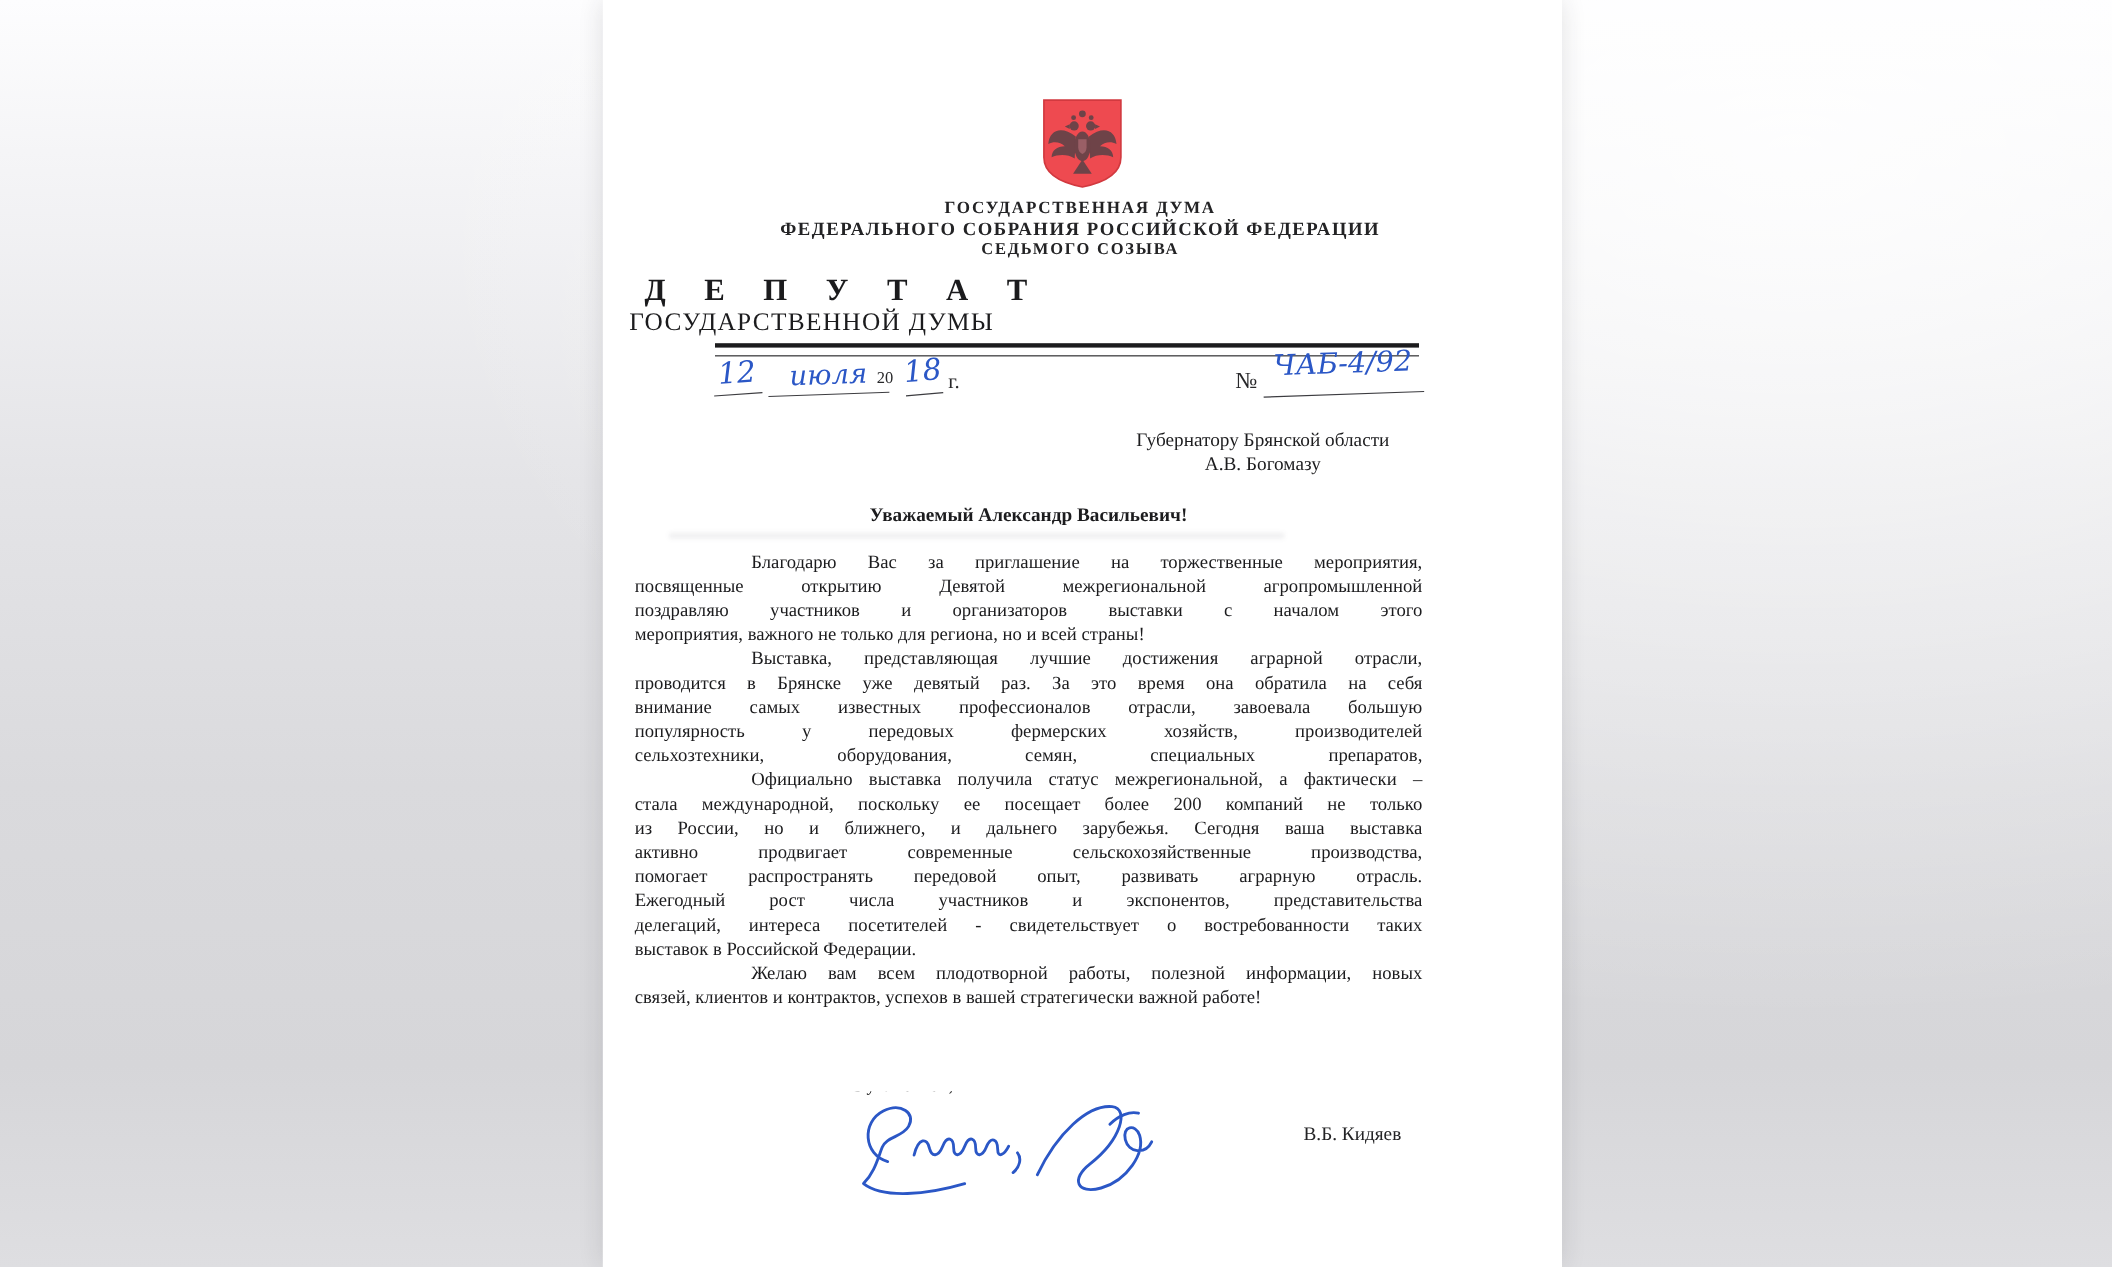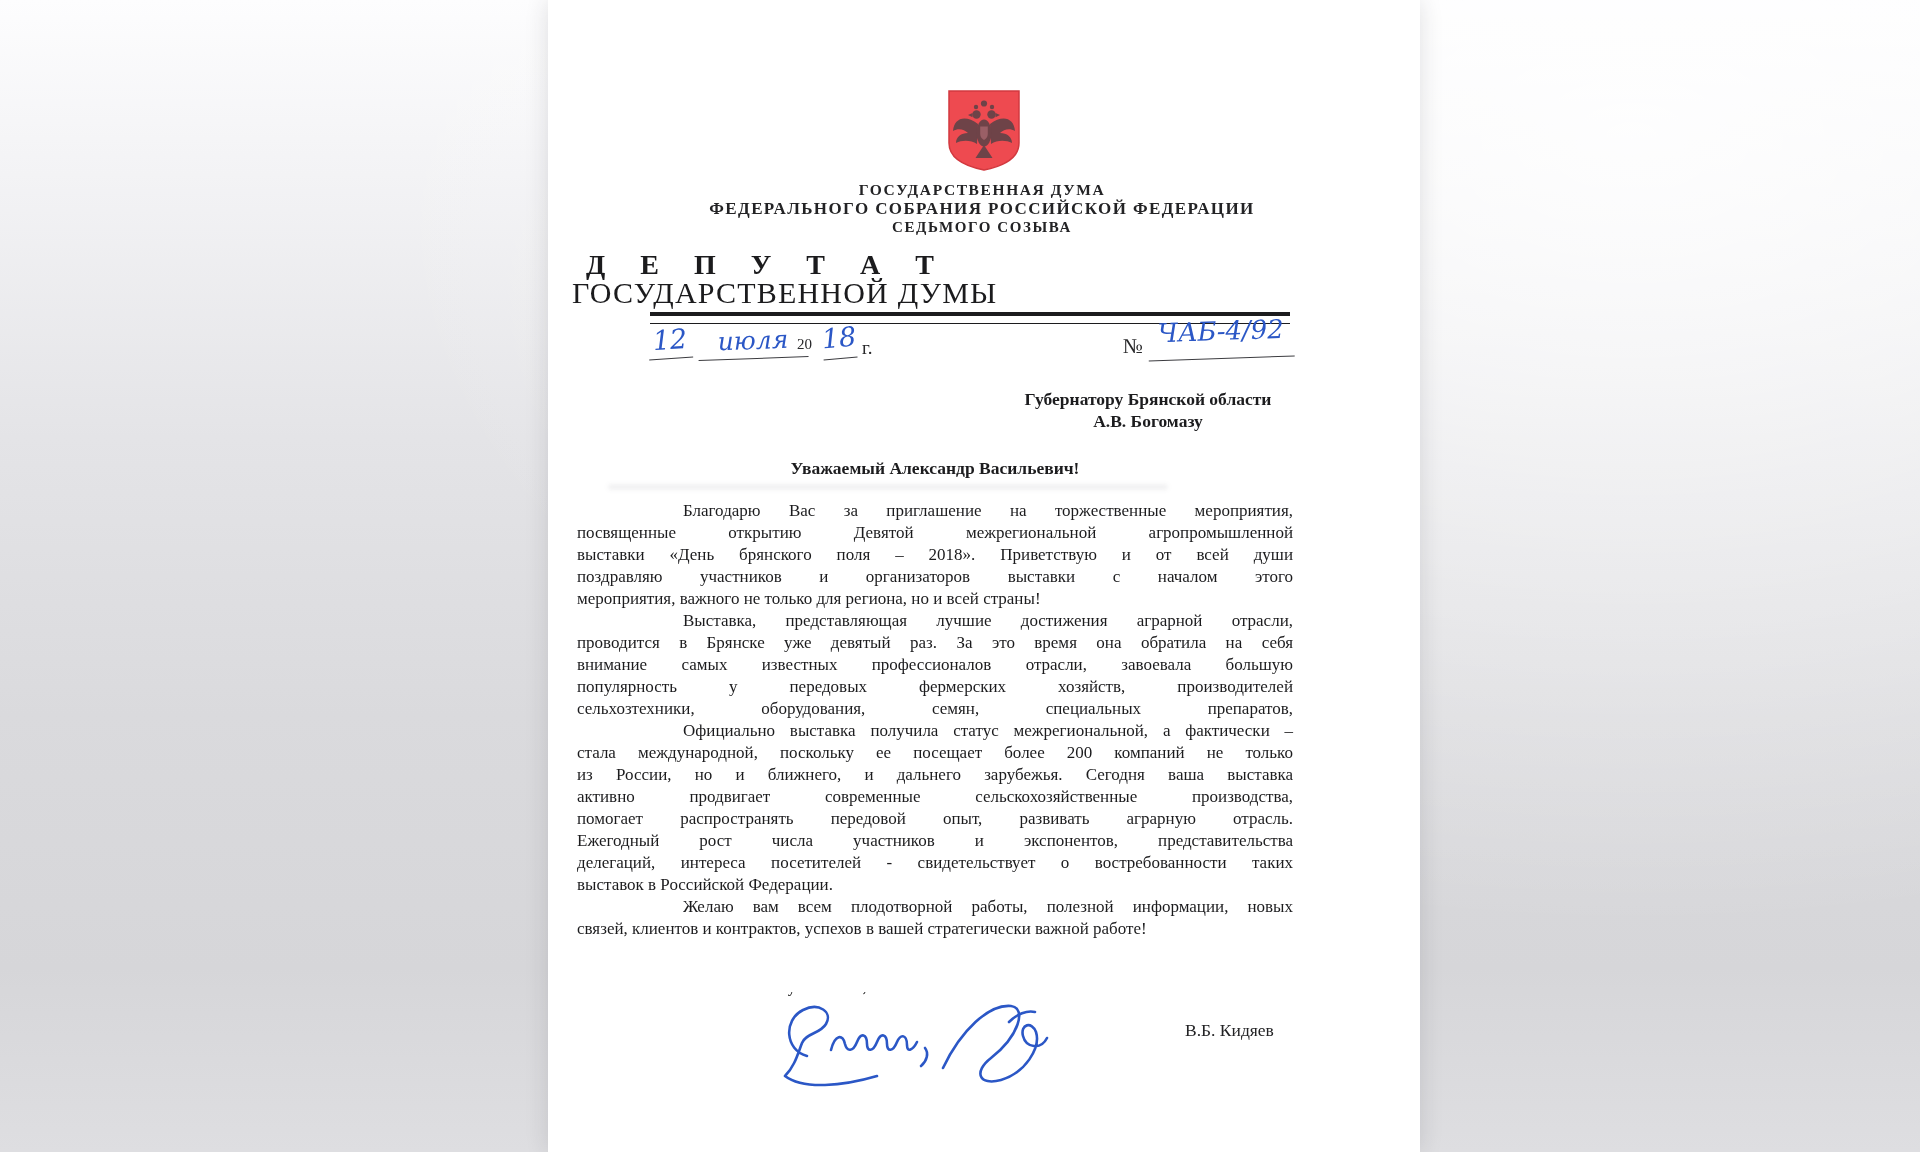--- a/index.html
+++ b/index.html
@@ -19,37 +19,37 @@
   }
   
   .emblem{position:absolute;left:397px;top:88px;width:78px;height:84px;}
   
   .org{position:absolute;left:24px;top:181px;width:820px;text-align:center;color:#232325;}
   .org-l1{font-size:15.5px;font-weight:700;letter-spacing:1.6px;line-height:18px;}
   .org-l2{font-size:17px;font-weight:700;letter-spacing:1.4px;line-height:19px;}
   .org-l3{font-size:15px;font-weight:700;letter-spacing:1.6px;line-height:18px;}
   .post{position:absolute;left:24px;top:250px;width:820px;text-align:left;color:#1b1b1d;}
   .post-l1{font-size:28px;font-weight:700;letter-spacing:14px;padding-left:14px;line-height:30px;}
-  .post-l2{font-size:30px;font-weight:400;letter-spacing:1.2px;line-height:26px;}
+  .post-l2{font-size:23px;font-weight:400;letter-spacing:1.2px;line-height:26px;}
   
   .rule{position:absolute;left:102px;top:312px;width:640px;height:7px;
     border-top:4px solid #1c1c1e;border-bottom:1.5px solid #1c1c1e;}
   
   .hw{font-family:"DejaVu Serif","Liberation Serif",serif;font-style:italic;color:#2b57c6;}
   .blank{position:absolute;border-bottom:1.6px solid #3c3c40;text-align:center;}
   .day   {left:100px;top:324px;width:44px;height:34px;font-size:27px;transform:rotate(-4deg);}
   .month {left:150px;top:326px;width:110px;height:32px;font-size:25px;transform:rotate(-2deg);}
   .yearw {left:274px;top:322px;width:34px;height:36px;font-size:27px;transform:rotate(-5deg);}
   .y20   {position:absolute;left:249px;top:336px;font-size:15px;color:#28282a;}
   .gdot  {position:absolute;left:314px;top:337px;font-size:19px;color:#28282a;}
   .numsign{position:absolute;left:575px;top:334px;font-size:21px;color:#28282a;}
   .numval{left:600px;top:316px;width:146px;height:42px;font-size:26px;transform:rotate(-2deg);}
   
   .addressee{position:absolute;left:450px;top:389px;width:300px;text-align:center;
-    font-weight:700;font-size:17.5px;line-height:21.5px;color:#1c1c1e;}
+    font-weight:400;font-size:17.5px;line-height:21.5px;color:#1c1c1e;}
   
   .smudge{position:absolute;left:60px;top:484px;width:560px;height:6px;
     background:rgba(60,60,70,.07);filter:blur(2px);border-radius:3px;}
   
   .salutation{position:absolute;left:29px;top:458px;width:716px;text-align:center;
     font-size:17.5px;color:#1c1c1e;font-weight:bold;}
   
   .body{position:absolute;left:29px;top:500px;width:716px;font-size:17px;color:#1c1c1e;}
   .para .line{line-height:22px;text-align:justify;text-align-last:justify;white-space:nowrap;}
   .para .line.first{padding-left:106px;}
@@ -109,21 +109,20 @@
     </div>
 
     <div class="smudge"></div>
 
     <div class="salutation">Уважаемый Александр Васильевич!</div>
 
     <div class="body">
         <div class="para">
           <div class="line first">Благодарю Вас за приглашение на торжественные мероприятия,</div>
           <div class="line">посвященные открытию Девятой межрегиональной агропромышленной</div>
-          <div class="line">выставки «День брянского поля – 2018». Приветствую и от всей души</div>
           <div class="line">поздравляю участников и организаторов выставки с началом этого</div>
           <div class="line last">мероприятия, важного не только для региона, но и всей страны!</div>
         </div>
         <div class="para">
           <div class="line first">Выставка, представляющая лучшие достижения аграрной отрасли,</div>
           <div class="line">проводится в Брянске уже девятый раз. За это время она обратила на себя</div>
           <div class="line">внимание самых известных профессионалов отрасли, завоевала большую</div>
           <div class="line">популярность у передовых фермерских хозяйств, производителей</div>
           <div class="line">сельхозтехники, оборудования, семян, специальных препаратов,</div>
         </div>

